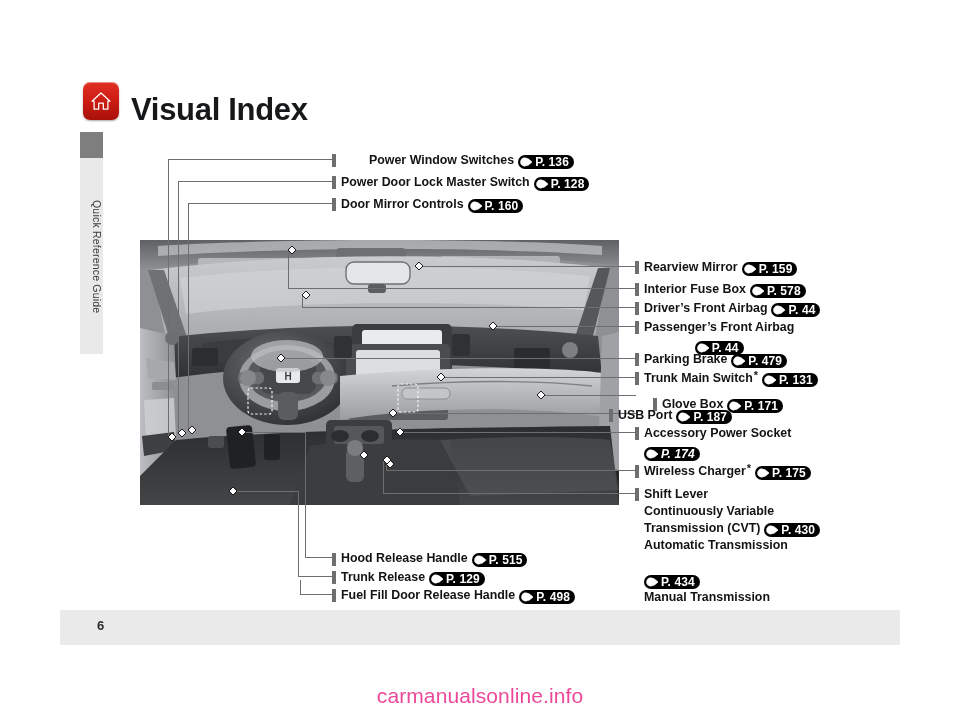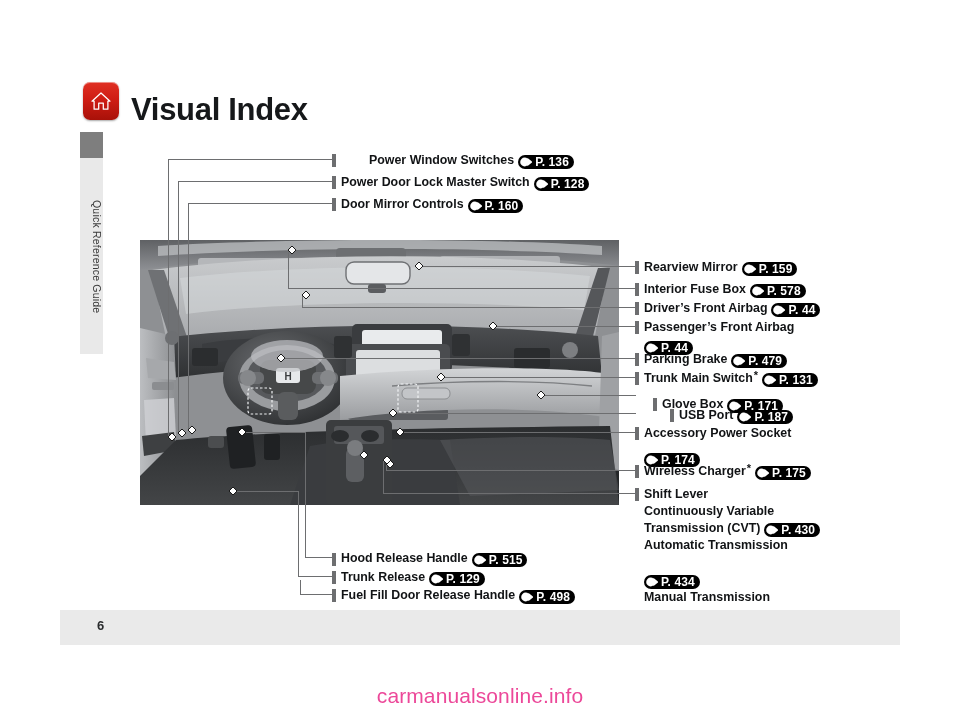--- a/index.html
+++ b/index.html
@@ -435,21 +435,21 @@
       <span>Driver’s Front Airbag</span><span class="pref">
           <svg class="arrow" viewBox="0 0 13 10">
             <circle cx="4.6" cy="5" r="4.4" fill="#fff"></circle>
             <path d="M3 5 h7 M7.6 2.4 L11 5 L7.6 7.6 Z" stroke="#fff" stroke-width="2.1" fill="#fff" stroke-linejoin="round"></path>
           </svg>
           <span class="pno">P. 44</span>
         </span>
     </span>
   </div>
 
-  <div class="callout" style="left:635px; top:319px;">
+  <div class="callout" style="left:635px; top:319px;text-align:center;">
     <span class="tick"></span>
     <span class="ctext">
       <span>Passenger’s Front Airbag</span>
       <span class="sub-line" style="margin-top:2px;"><span class="pref" style="margin-left:0;">
             <svg class="arrow" viewBox="0 0 13 10">
               <circle cx="4.6" cy="5" r="4.4" fill="#fff"></circle>
               <path d="M3 5 h7 M7.6 2.4 L11 5 L7.6 7.6 Z" stroke="#fff" stroke-width="2.1" fill="#fff" stroke-linejoin="round"></path>
             </svg>
             <span class="pno">P. 44</span>
           </span></span>
@@ -488,38 +488,38 @@
       <span>Glove Box</span><span class="pref">
           <svg class="arrow" viewBox="0 0 13 10">
             <circle cx="4.6" cy="5" r="4.4" fill="#fff"></circle>
             <path d="M3 5 h7 M7.6 2.4 L11 5 L7.6 7.6 Z" stroke="#fff" stroke-width="2.1" fill="#fff" stroke-linejoin="round"></path>
           </svg>
           <span class="pno">P. 171</span>
         </span>
     </span>
   </div>
 
-  <div class="callout" style="left:670px; top:407px;">
+  <div class="callout" style="left:609px; top:407px;">
     <span class="tick"></span>
     <span class="ctext">
       <span>USB Port</span><span class="pref">
           <svg class="arrow" viewBox="0 0 13 10">
             <circle cx="4.6" cy="5" r="4.4" fill="#fff"></circle>
             <path d="M3 5 h7 M7.6 2.4 L11 5 L7.6 7.6 Z" stroke="#fff" stroke-width="2.1" fill="#fff" stroke-linejoin="round"></path>
           </svg>
           <span class="pno">P. 187</span>
         </span>
     </span>
   </div>
 
   <div class="callout" style="left:635px; top:425px;">
     <span class="tick"></span>
     <span class="ctext">
       <span>Accessory Power Socket</span>
-      <span class="sub-line" style="margin-top:8px;"><span class="pref" style="margin-left:0;">
+      <span class="sub-line" style="margin-top:2px;font-style:italic;"><span class="pref" style="margin-left:0;">
             <svg class="arrow" viewBox="0 0 13 10">
               <circle cx="4.6" cy="5" r="4.4" fill="#fff"></circle>
               <path d="M3 5 h7 M7.6 2.4 L11 5 L7.6 7.6 Z" stroke="#fff" stroke-width="2.1" fill="#fff" stroke-linejoin="round"></path>
             </svg>
             <span class="pno">P. 174</span>
           </span></span>
     </span>
   </div>
 
   <div class="callout" style="left:635px; top:463px;">

